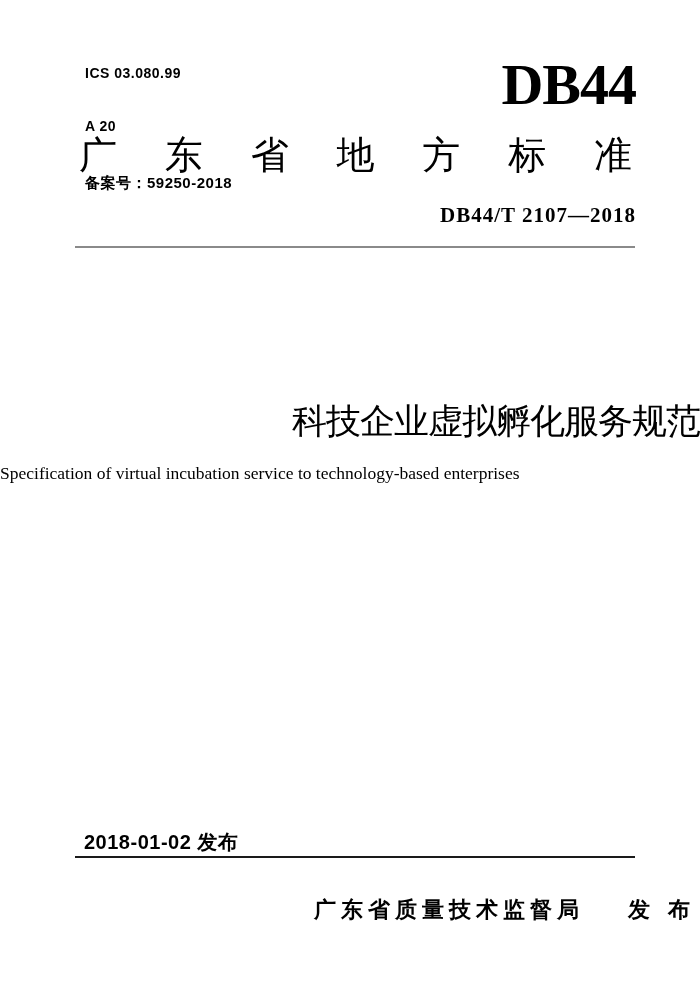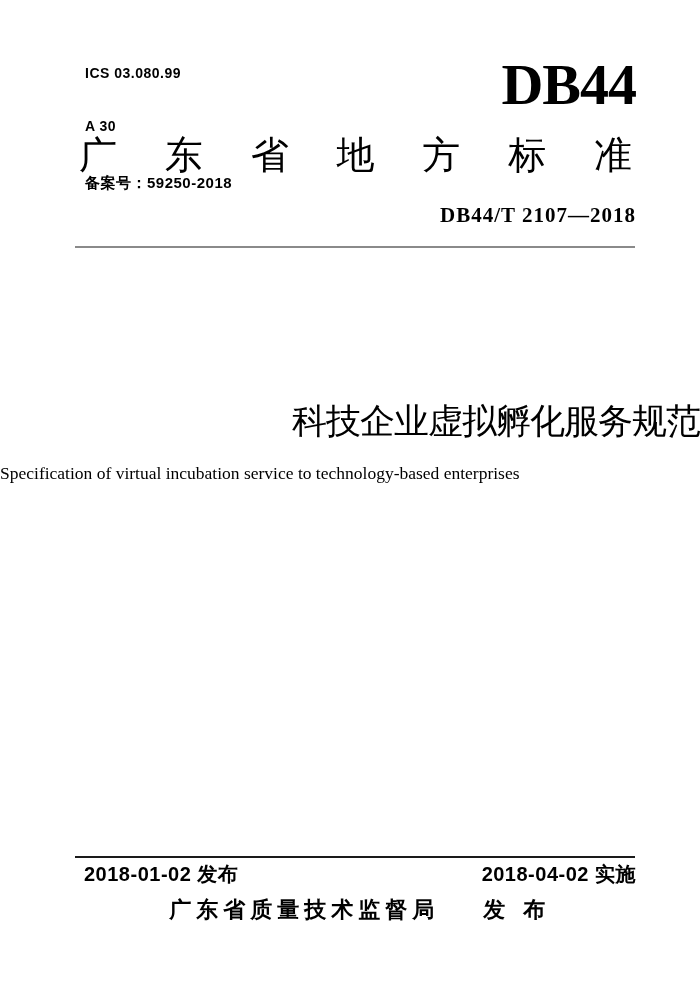--- a/index.html
+++ b/index.html
@@ -108,64 +108,62 @@
     line-height: 1.2;
   }
 
   
   .dates {
     position: absolute;
     left: 84px;
     right: 64px;
     top: 831px;
     display: flex;
-    justify-content: space-between;
     font-size: 20px;
     font-weight: 600;
     line-height: 1.1;
     letter-spacing: 0.5px;
-    margin-top: 32px;
   }
 
   .rule-bottom {
     position: absolute;
     left: 75px;
     right: 65px;
     top: 856px;
     height: 2px;
     background: #1a1a1a;
   }
 
   .issuer-row {
     position: absolute;
     left: 0;
     right: 4px;
     top: 871px;
-    text-align: center;
+    text-align: right;
     font-size: 22px;
     font-weight: 700;
     line-height: 1.2;
     white-space: pre;
   }
   .issuer-row .issuer {
     letter-spacing: 5px;
   }
   .issuer-row .publish {
     margin-left: 44px;
     letter-spacing: 6px;
   }
 </style>
 </head>
 <body>
 
 <div class="page">
 
   <div class="codes">
     <div class="ics">ICS 03.080.99</div>
-    <div class="cls">A 30</div>
+    <div class="cls">A 20</div>
     <div class="record">备案号：59250-2018</div>
   </div>
 
   <div class="logo">DB44</div>
 
   <div class="standard-type">
     <span>广</span>
     <span>东</span>
     <span>省</span>
     <span>地</span>
@@ -176,21 +174,20 @@
 
   <div class="standard-number">DB44/T 2107—2018</div>
 
   <div class="rule-top"></div>
 
   <div class="title-cn">科技企业虚拟孵化服务规范</div>
   <div class="title-en">Specification of virtual incubation service to technology-based enterprises</div>
 
   <div class="dates">
     <span>2018-01-02 发布</span>
-    <span>2018-04-02 实施</span>
   </div>
 
   <div class="rule-bottom"></div>
 
   <div class="issuer-row">
     <span class="issuer">广东省质量技术监督局</span><span class="publish">发 布</span>
   </div>
 
 </div>
 

